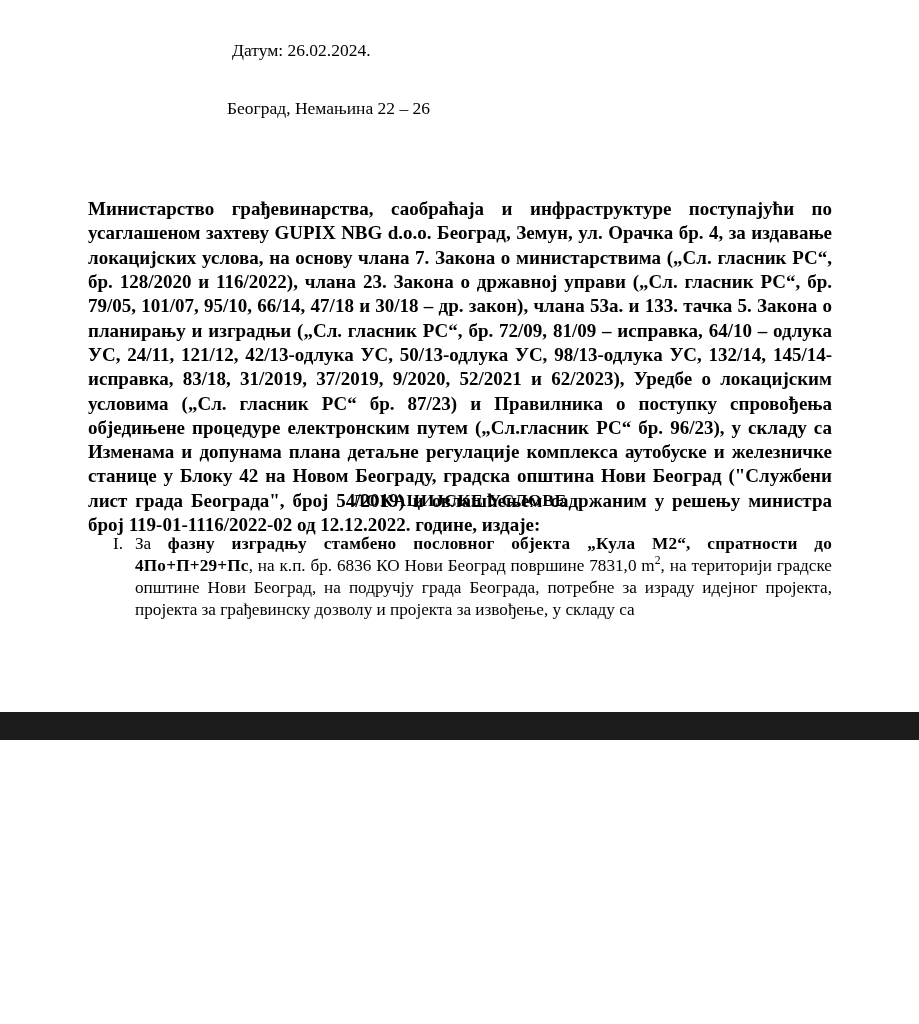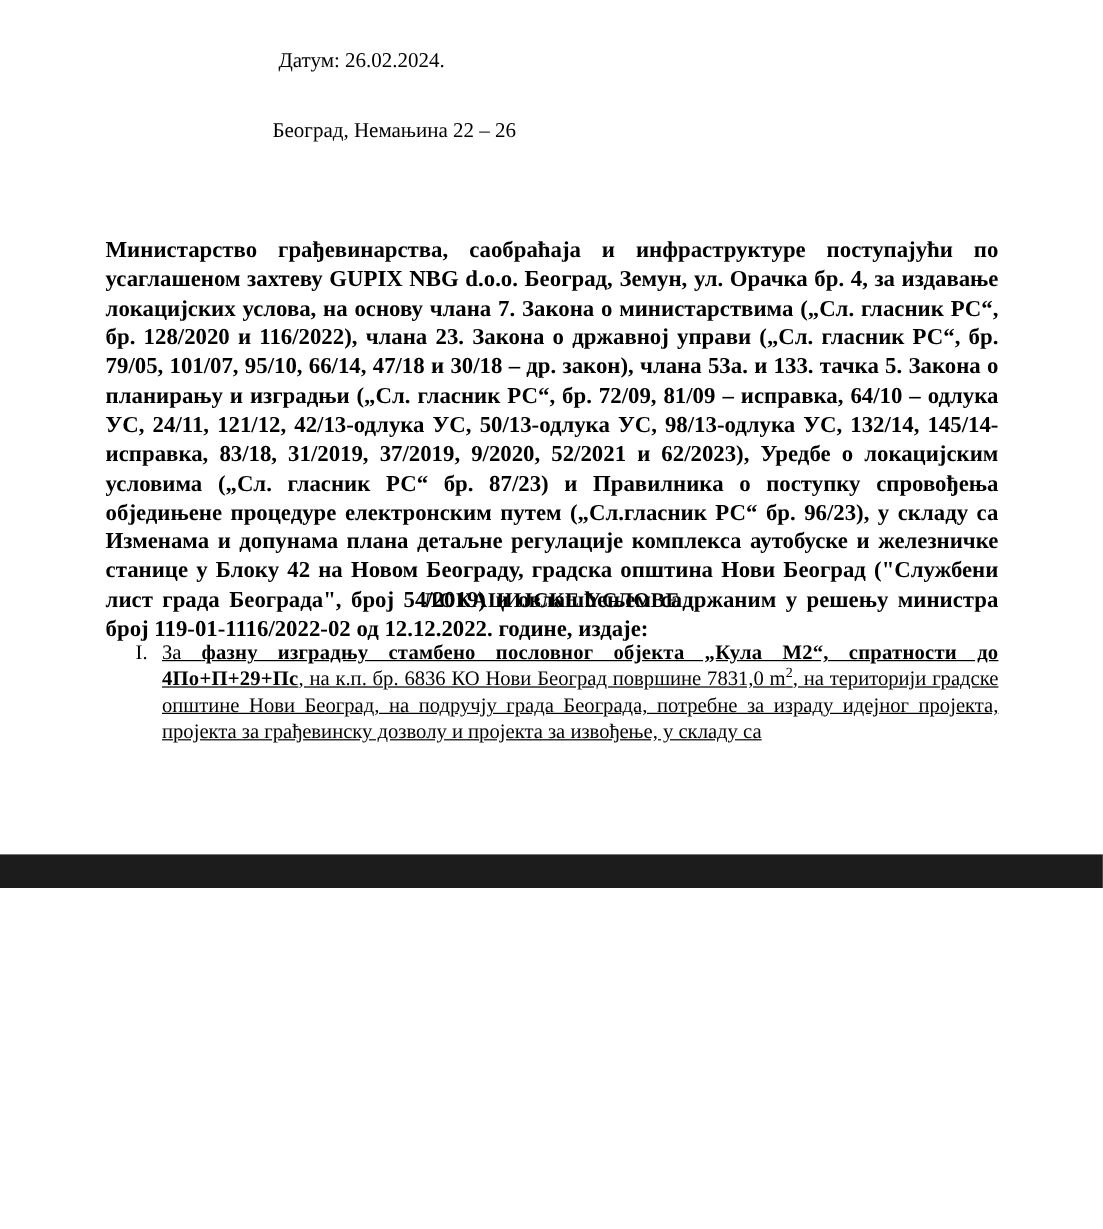--- a/index.html
+++ b/index.html
@@ -97,21 +97,20 @@
     text-align: justify;
   }
   .item-num {
     position: absolute;
     left: -0px;
     top: 0;
   }
   .item-body {
     display: block;
     padding-left: 22px;
-    text-decoration: underline;
   }
   .item-body b {
     font-weight: bold;
     letter-spacing: 0.2px;
   }
   sup {
     font-size: 0.68em;
     vertical-align: super;
     line-height: 0;
   }

